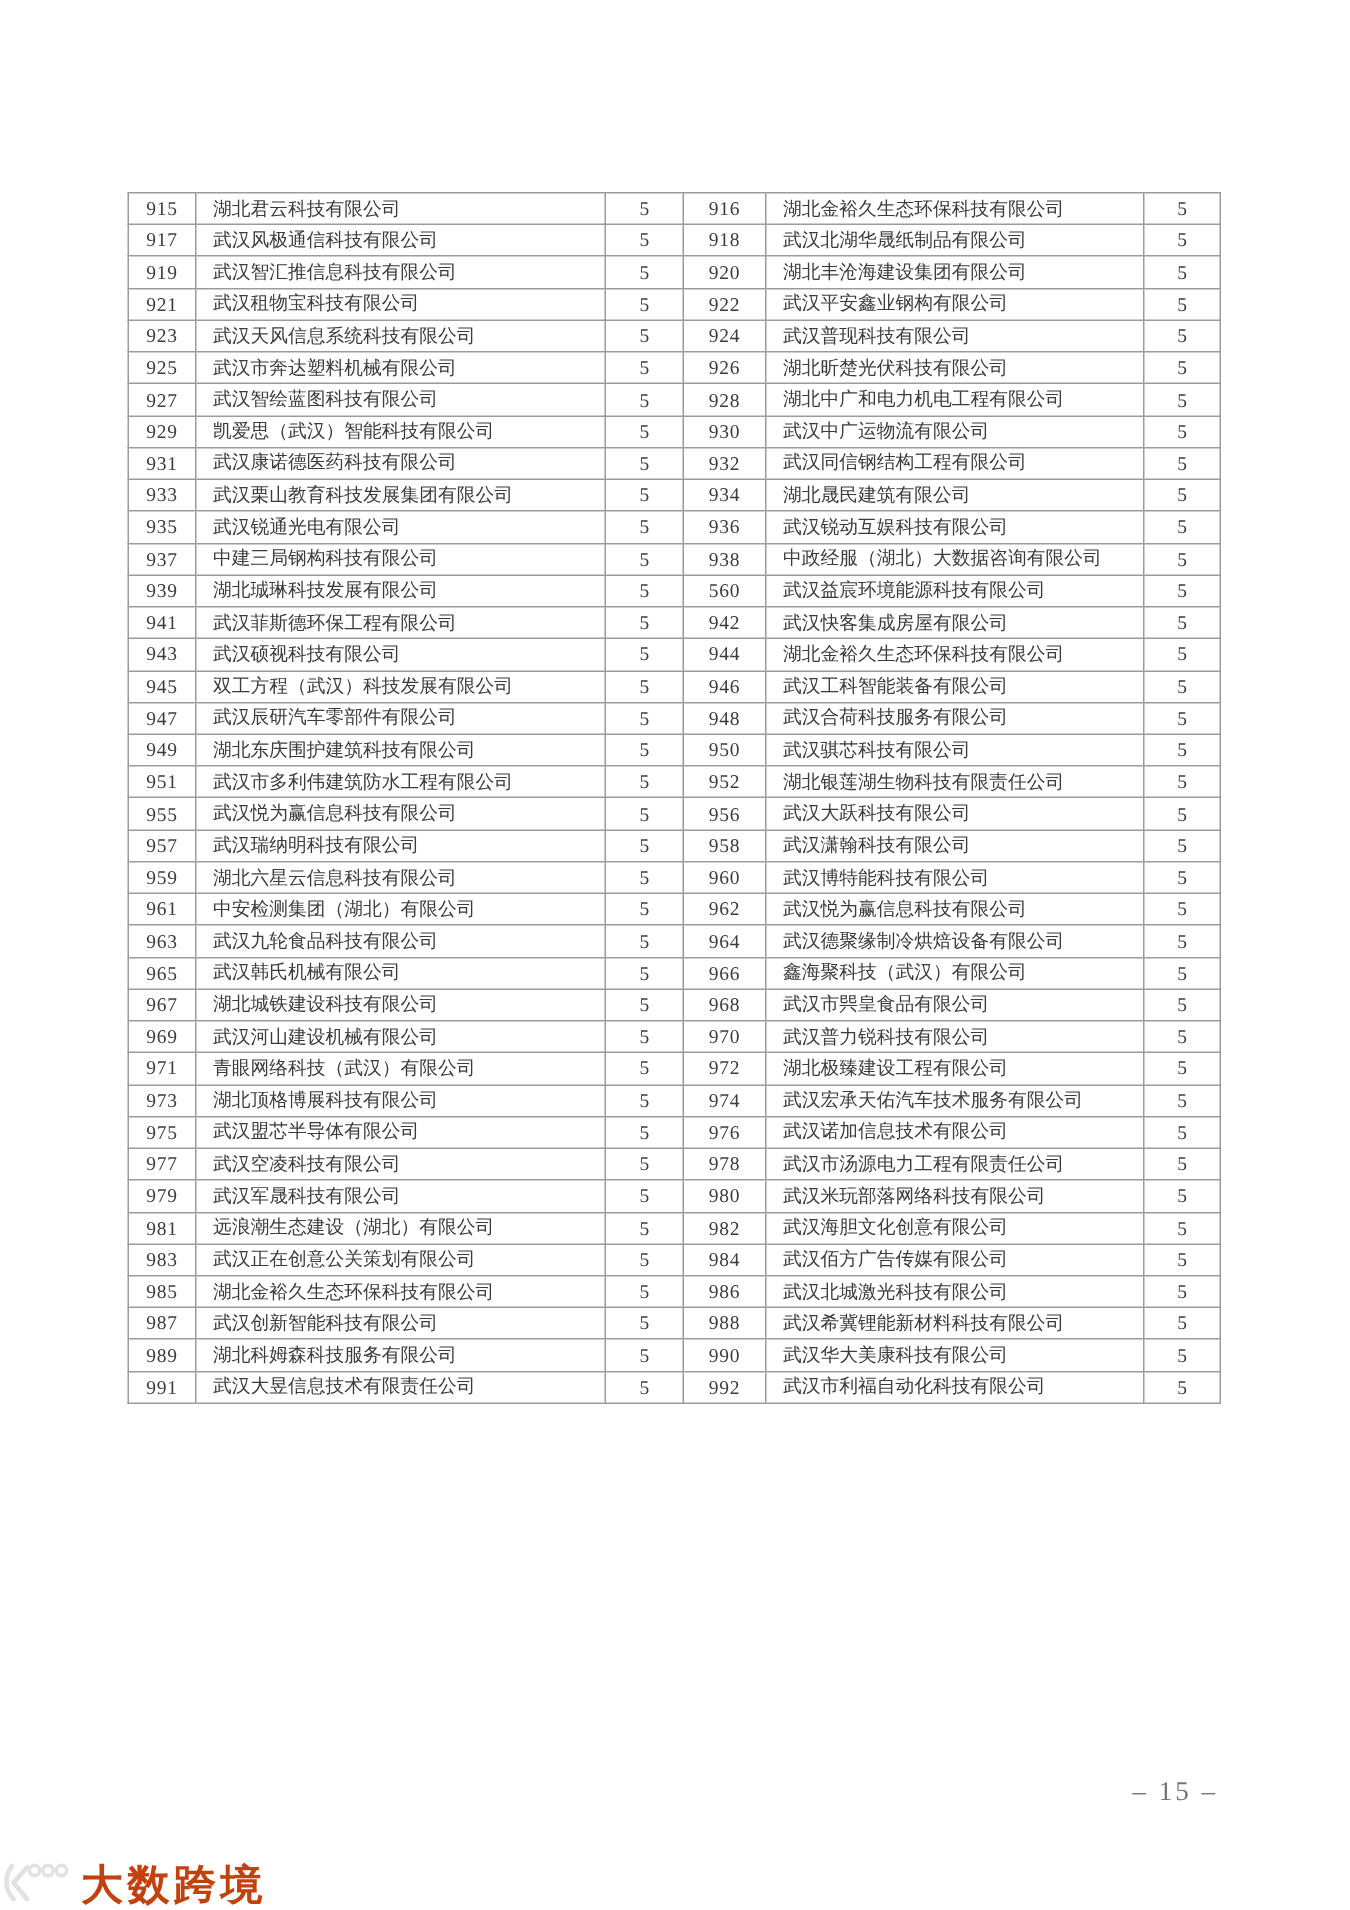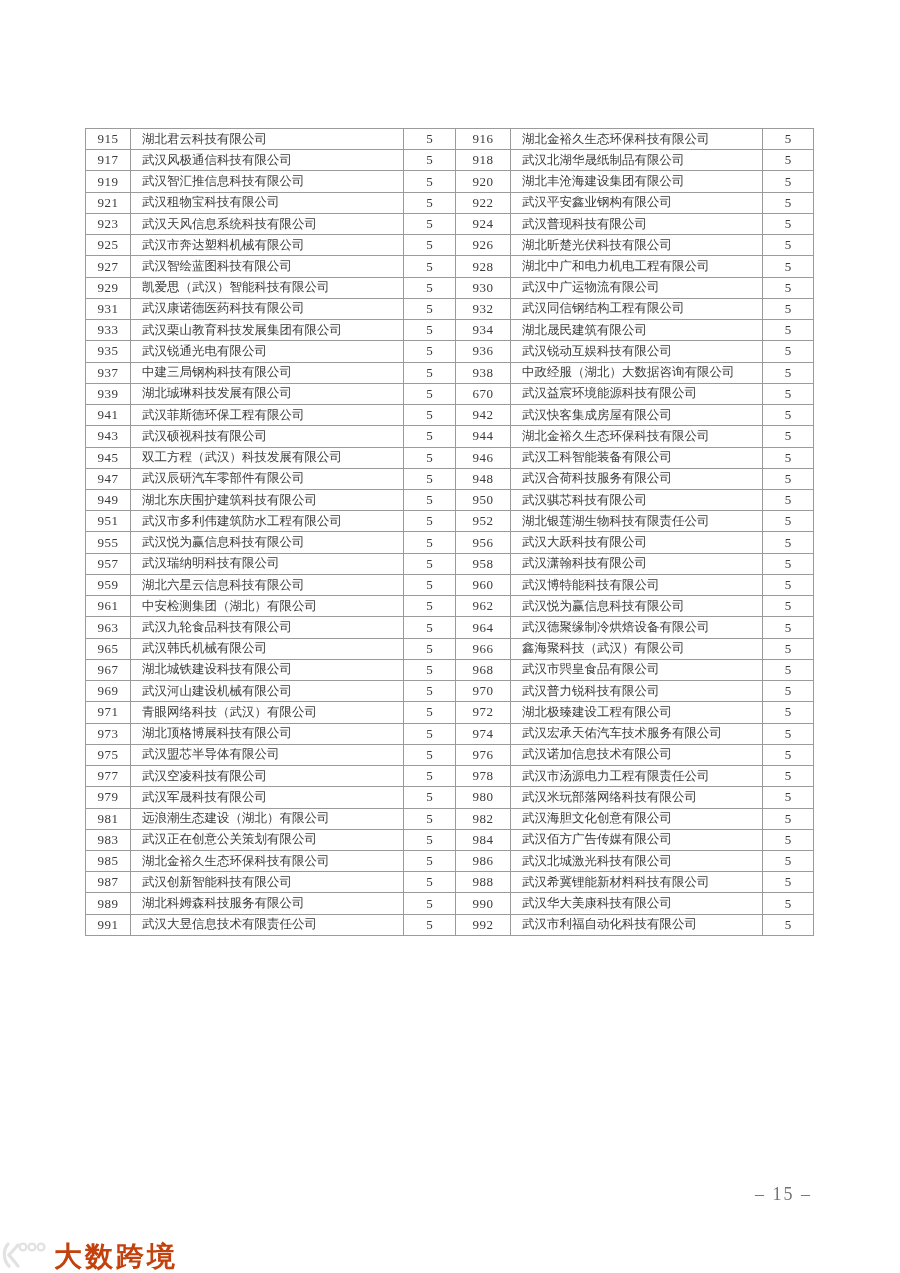--- a/index.html
+++ b/index.html
@@ -169,21 +169,21 @@
     <td class="name">中建三局钢构科技有限公司</td>
     <td class="val">5</td>
     <td class="num">938</td>
     <td class="name">中政经服（湖北）大数据咨询有限公司</td>
     <td class="val">5</td>
   </tr>
       <tr>
     <td class="num">939</td>
     <td class="name">湖北珹琳科技发展有限公司</td>
     <td class="val">5</td>
-    <td class="num">670</td>
+    <td class="num">560</td>
     <td class="name">武汉益宸环境能源科技有限公司</td>
     <td class="val">5</td>
   </tr>
       <tr>
     <td class="num">941</td>
     <td class="name">武汉菲斯德环保工程有限公司</td>
     <td class="val">5</td>
     <td class="num">942</td>
     <td class="name">武汉快客集成房屋有限公司</td>
     <td class="val">5</td>

